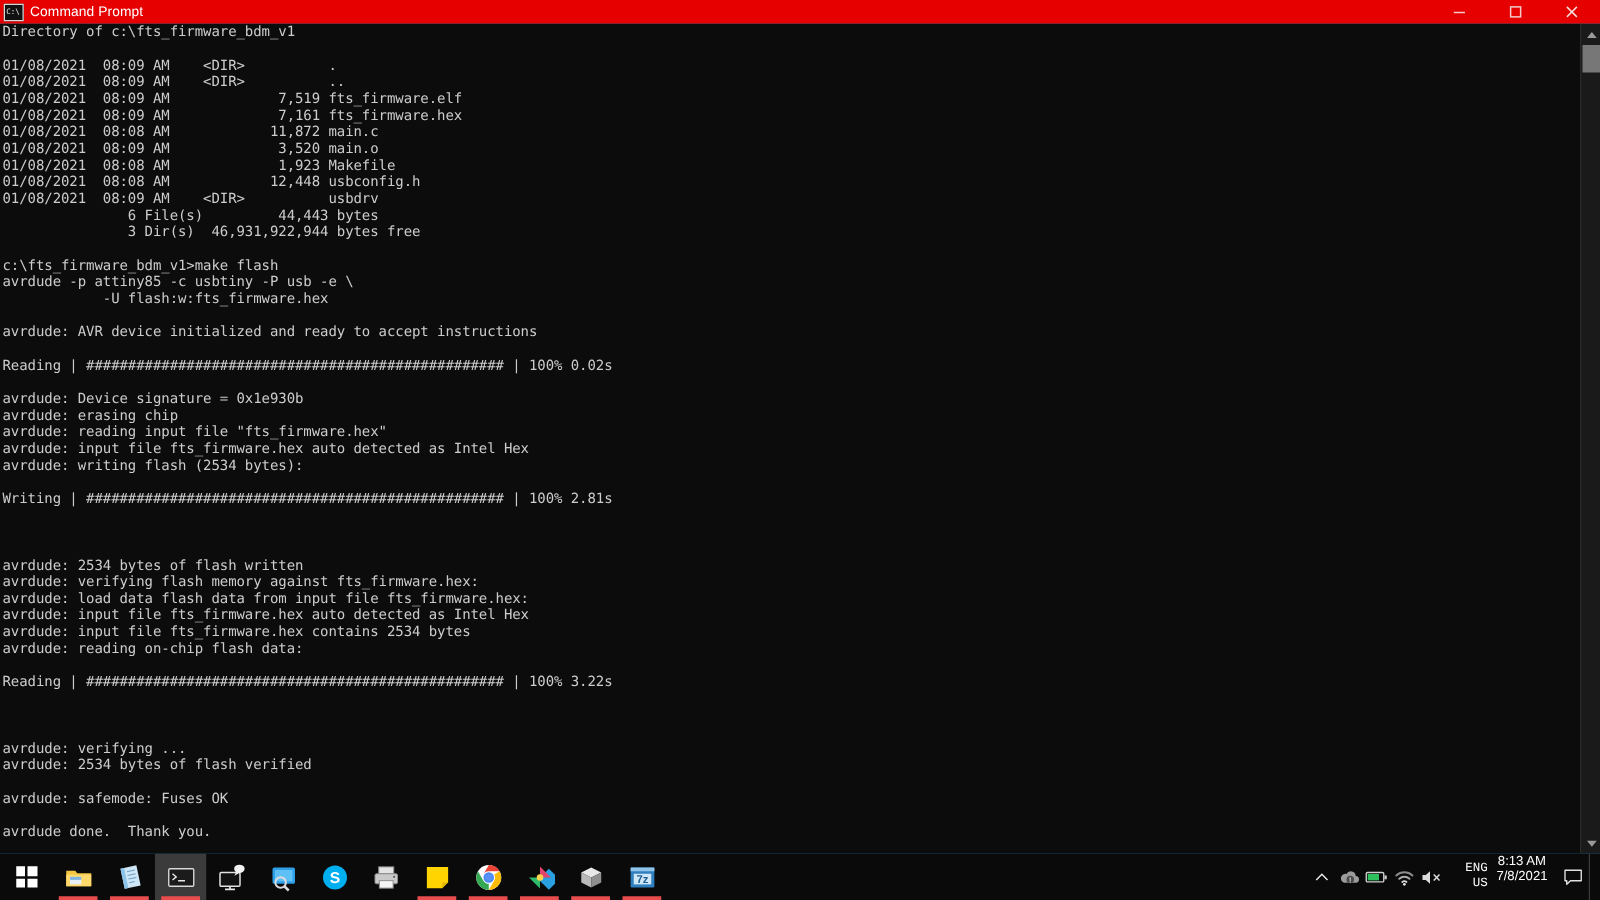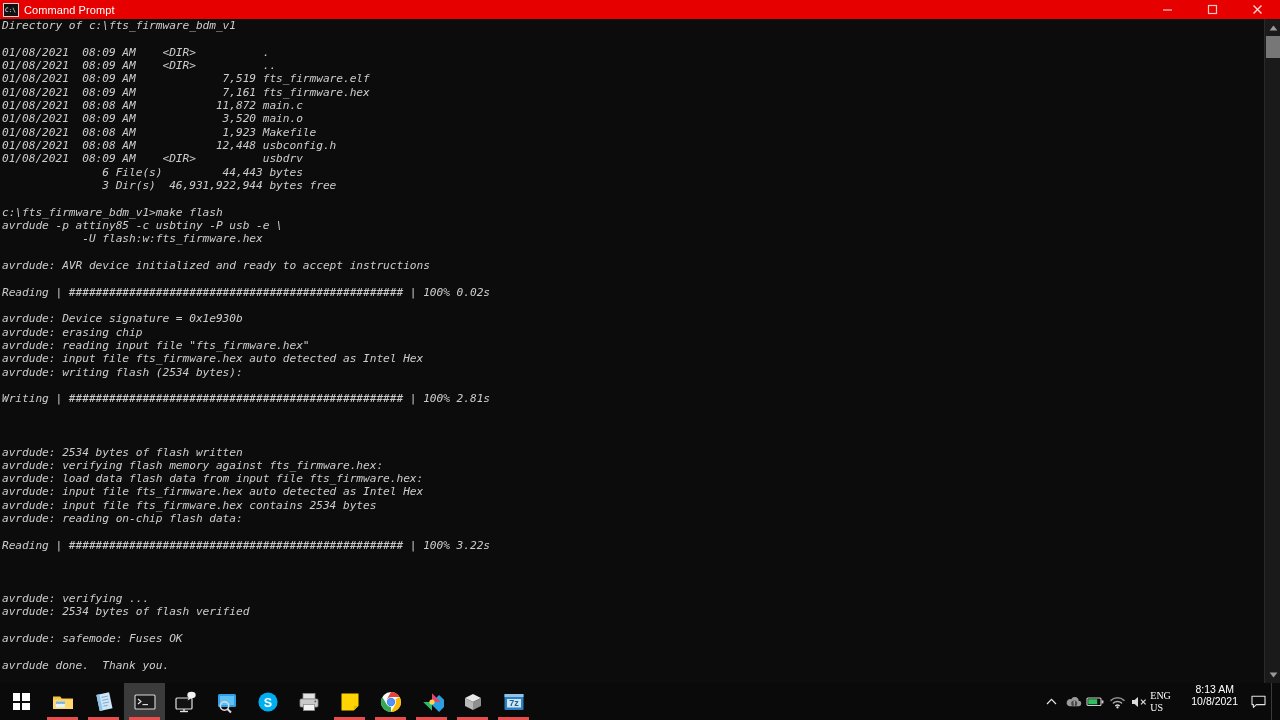--- a/index.html
+++ b/index.html
@@ -83,21 +83,20 @@
     position: absolute;
     top: 0;
     left: 2px;
     margin: 0;
     font-family: "DejaVu Sans Mono", monospace;
     font-size: 11.2px;
     line-height: 13.33px;
     color: #cccccc;
     white-space: pre;
     letter-spacing: -0.05px;
-    font-style: italic;
   }
 
   
   .scrollbar {
     position: absolute;
     top: 19px;
     right: 0;
     width: 16px;
     height: 664px;
     background: #1a1a1a;
@@ -206,23 +205,23 @@
   }
   .tray-ic {
     width: 22px; height: 37px;
     display: flex; align-items: center; justify-content: center;
   }
   .tray-lang {
     width: 34px;
     height: 37px;
     display: flex;
     flex-direction: column;
-    align-items: flex-start;
+    align-items: flex-end;
     justify-content: center;
-    font-family: Liberation Serif, serif;
+    font-family: Liberation Mono, monospace;
     font-size: 10px;
     color: #ffffff;
     line-height: 12px;
   }
   .tray-clock {
     height: 37px;
     padding: 0 7px;
     display: flex;
     flex-direction: column;
     align-items: center;
@@ -507,21 +506,21 @@
         </svg>
       </div>
 
       <div class="tray-lang">
         <span>ENG</span>
         <span>US</span>
       </div>
 
       <div class="tray-clock">
         <span>8:13 AM</span>
-        <span>10/8/2021</span>
+        <span>7/8/2021</span>
       </div>
 
       <div class="tray-action">
         <svg width="15" height="14" viewBox="0 0 15 14">
           <path d="M1 1.2 h13 v8.4 h-8.6 l-3 2.8 v-2.8 h-1.4 z" fill="none" stroke="#e2e2e2" stroke-width="1.1" stroke-linejoin="round"></path>
         </svg>
       </div>
 
       <div class="show-desktop"></div>
     </div>

